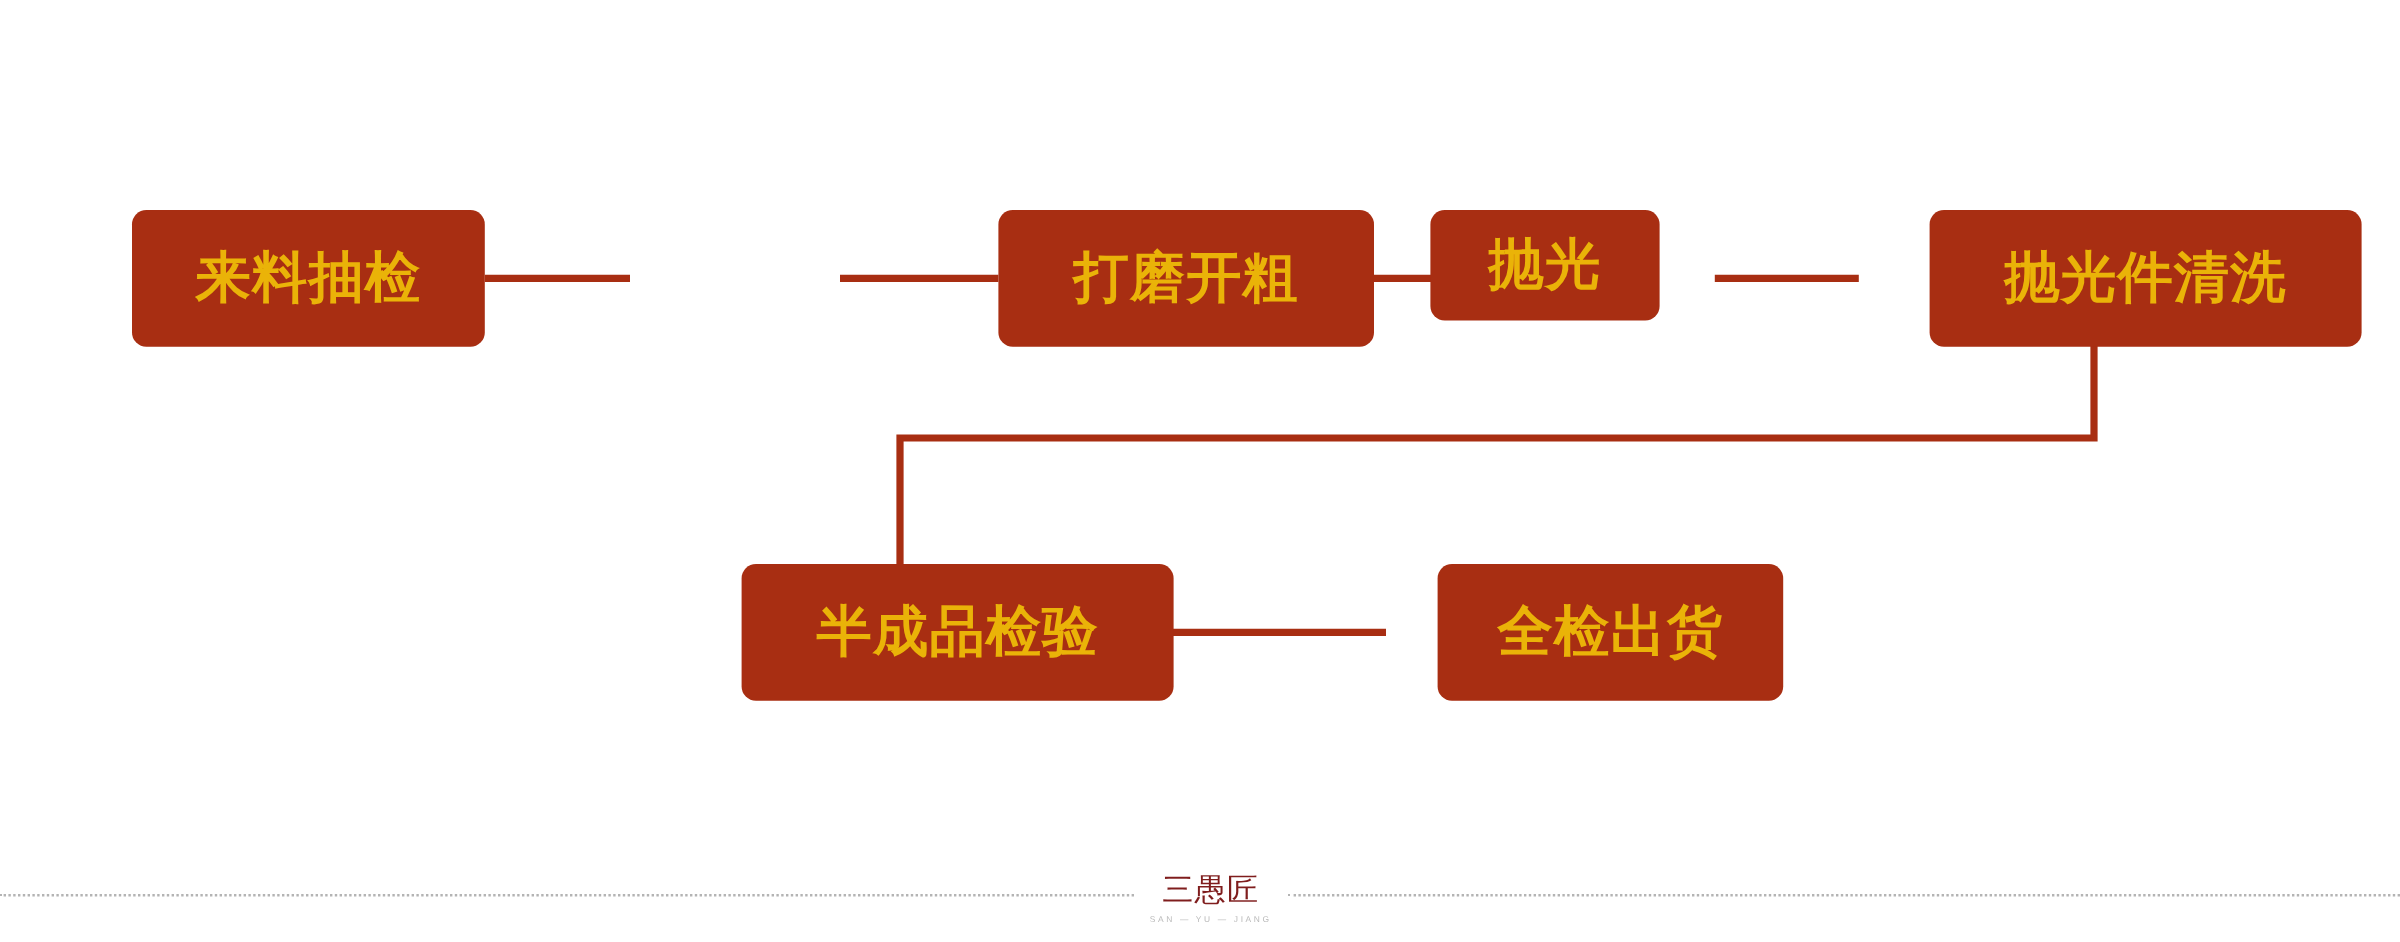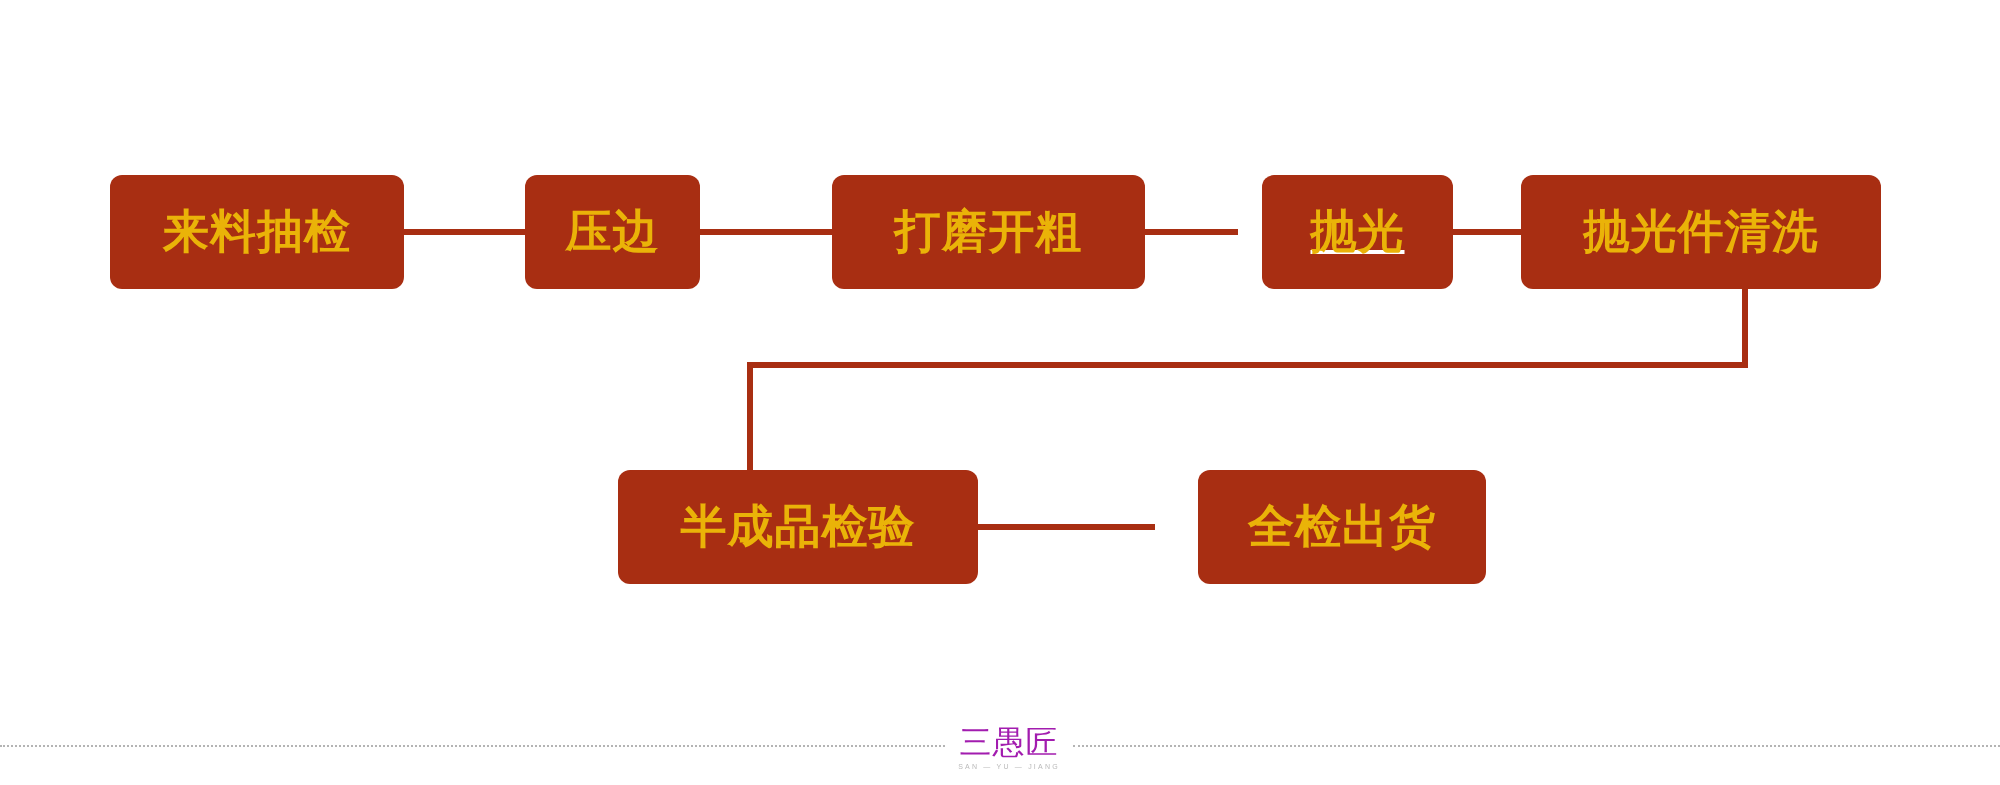--- a/index.html
+++ b/index.html
@@ -72,24 +72,24 @@
   #watermark {
     position: absolute;
     left: 945px;
     top: 0px;
     width: 128px;
     height: 63px;
     text-align: center;
   }
   #watermark .wm-mark {
     display: block;
-    font-size: 32px;
+    font-size: 26px;
     line-height: 40px;
     letter-spacing: 1px;
-    color: #a21caf;
+    color: #7f1d1d;
     font-family: "DejaVu Sans", sans-serif;
     font-weight: normal;
   }
   #watermark .wm-sub {
     display: block;
     font-size: 7px;
     line-height: 10px;
     letter-spacing: 2.2px;
     color: #b9b9b9;
     font-family: "Liberation Sans", sans-serif;
@@ -108,33 +108,30 @@
       <line x1="1429" y1="232" x2="1549" y2="232"></line>
       <path d="M 1745 288 L 1745 365 L 750 365 L 750 478"></path>
       <line x1="955" y1="527" x2="1155" y2="527"></line>
     </g>
   </svg>
 
   <div class="node" style="left:110px; top:175px; width:294px; height:114px;">
     <span class="node-label">来料抽检</span>
   </div>
 
-  <div class="node" style="left:525px; top:175px; width:175px; height:114px;">
-    <span class="node-label">压边</span>
-  </div>
 
   <div class="node" style="left:832px; top:175px; width:313px; height:114px;">
     <span class="node-label">打磨开粗</span>
   </div>
 
-  <div class="node" style="left:1262px; top:175px; width:191px; height:114px;text-decoration:underline;">
+  <div class="node" style="left:1192px; top:175px; width:191px; height:92px;">
     <span class="node-label">抛光</span>
   </div>
 
-  <div class="node" style="left:1521px; top:175px; width:360px; height:114px;">
+  <div class="node" style="left:1608px; top:175px; width:360px; height:114px;">
     <span class="node-label">抛光件清洗</span>
   </div>
 
   <div class="node" style="left:595px; top:470px; width:360px; height:114px;margin-left:23px;">
     <span class="node-label">半成品检验</span>
   </div>
 
   <div class="node" style="left:1155px; top:470px; width:288px; height:114px;margin-left:43px;">
     <span class="node-label">全检出货</span>
   </div>

